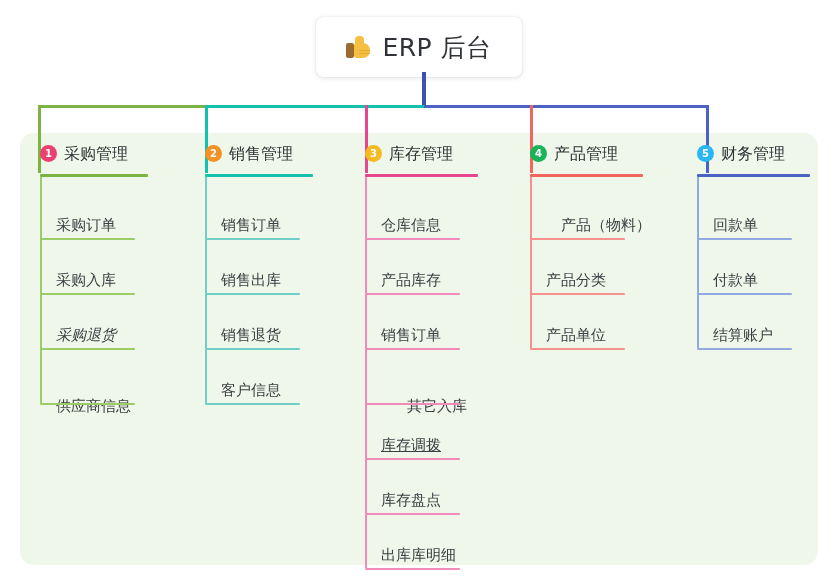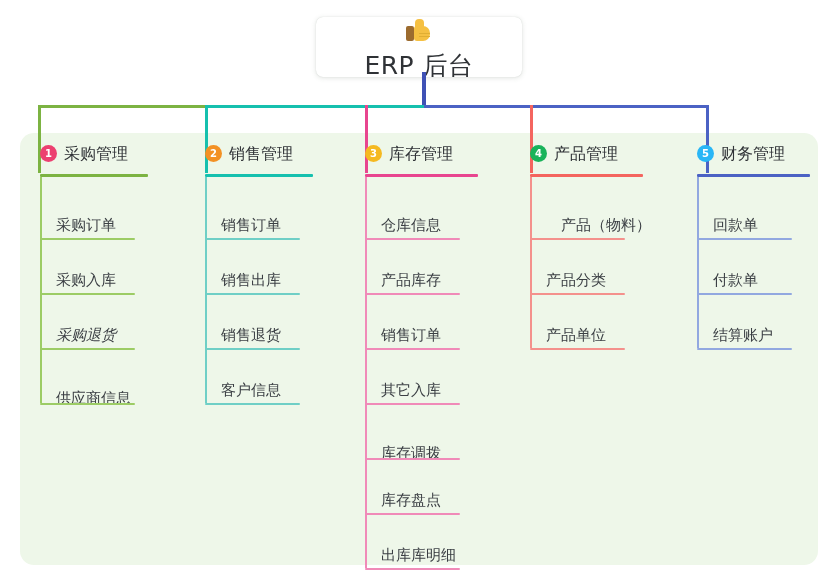--- a/index.html
+++ b/index.html
@@ -24,21 +24,20 @@
   
   .title-card{
     position:absolute;
     left:316px;top:17px;
     width:206px;height:60px;
     background:#ffffff;
     border-radius:7px;
     box-shadow:0 1px 5px rgba(80,95,80,.17), 0 0 1px rgba(80,95,80,.25);
     display:flex;align-items:center;justify-content:center;
     gap:10px;
-    flex-direction:column;
   }
   .title-card .emoji{
     width:26px;height:26px;
     position:relative;
     flex:0 0 auto;
   }
   
   .thumb-cuff{
     position:absolute;left:0;bottom:2px;width:8px;height:15px;
     background:#9c6b2f;border-radius:2px;
@@ -135,21 +134,21 @@
         </div>
         <div class="leaf" style="left: 0px; top: 128px;">
           <span class="leaf-label" style="top: 0px;">采购入库</span>
           <div class="leaf-rule" style="top: 20px; width: 95px; background: rgb(156, 204, 101);"></div>
         </div>
         <div class="leaf" style="left: 0px; top: 183px;">
           <span class="leaf-label" style="top: 0px; font-style: italic;">采购退货</span>
           <div class="leaf-rule" style="top: 20px; width: 95px; background: rgb(156, 204, 101);"></div>
         </div>
         <div class="leaf" style="left: 0px; top: 238px;">
-          <span class="leaf-label" style="top: 8px; text-decoration: underline;">供应商信息</span>
+          <span class="leaf-label" style="top: 16px;">供应商信息</span>
           <div class="leaf-rule" style="top: 20px; width: 95px; background: rgb(156, 204, 101);"></div>
         </div>
       </div>
       <div class="col" style="left: 205px;">
         <div class="col-head">
           <span class="badge" style="background: rgb(243, 145, 36);">2</span>
           <span class="col-title">销售管理</span>
         </div>
         <div class="head-rule" style="width: 108px; background: rgb(22, 192, 174);"></div>
         <div class="spine" style="left: 0px; top: 32px; height: 226px; background: rgb(111, 207, 198);"></div>
@@ -183,25 +182,25 @@
         </div>
         <div class="leaf" style="left: 0px; top: 128px;">
           <span class="leaf-label" style="top: 0px;">产品库存</span>
           <div class="leaf-rule" style="top: 20px; width: 95px; background: rgb(240, 138, 184);"></div>
         </div>
         <div class="leaf" style="left: 0px; top: 183px;">
           <span class="leaf-label" style="top: 0px;">销售订单</span>
           <div class="leaf-rule" style="top: 20px; width: 95px; background: rgb(240, 138, 184);"></div>
         </div>
         <div class="leaf" style="left: 0px; top: 238px;">
-          <span class="leaf-label" style="top: 0px;">其它入库</span>
+          <span class="leaf-label" style="top: 16px; margin-left: 26px;">其它入库</span>
           <div class="leaf-rule" style="top: 20px; width: 95px; background: rgb(240, 138, 184);"></div>
         </div>
         <div class="leaf" style="left: 0px; top: 293px;">
-          <span class="leaf-label" style="top: 8px;">库存调拨</span>
+          <span class="leaf-label" style="top: 0px; text-decoration: underline;">库存调拨</span>
           <div class="leaf-rule" style="top: 20px; width: 95px; background: rgb(240, 138, 184);"></div>
         </div>
         <div class="leaf" style="left: 0px; top: 348px;">
           <span class="leaf-label" style="top: 0px;">库存盘点</span>
           <div class="leaf-rule" style="top: 20px; width: 95px; background: rgb(240, 138, 184);"></div>
         </div>
         <div class="leaf" style="left: 0px; top: 403px;">
           <span class="leaf-label" style="top: 0px;">出库库明细</span>
           <div class="leaf-rule" style="top: 20px; width: 95px; background: rgb(240, 138, 184);"></div>
         </div>

